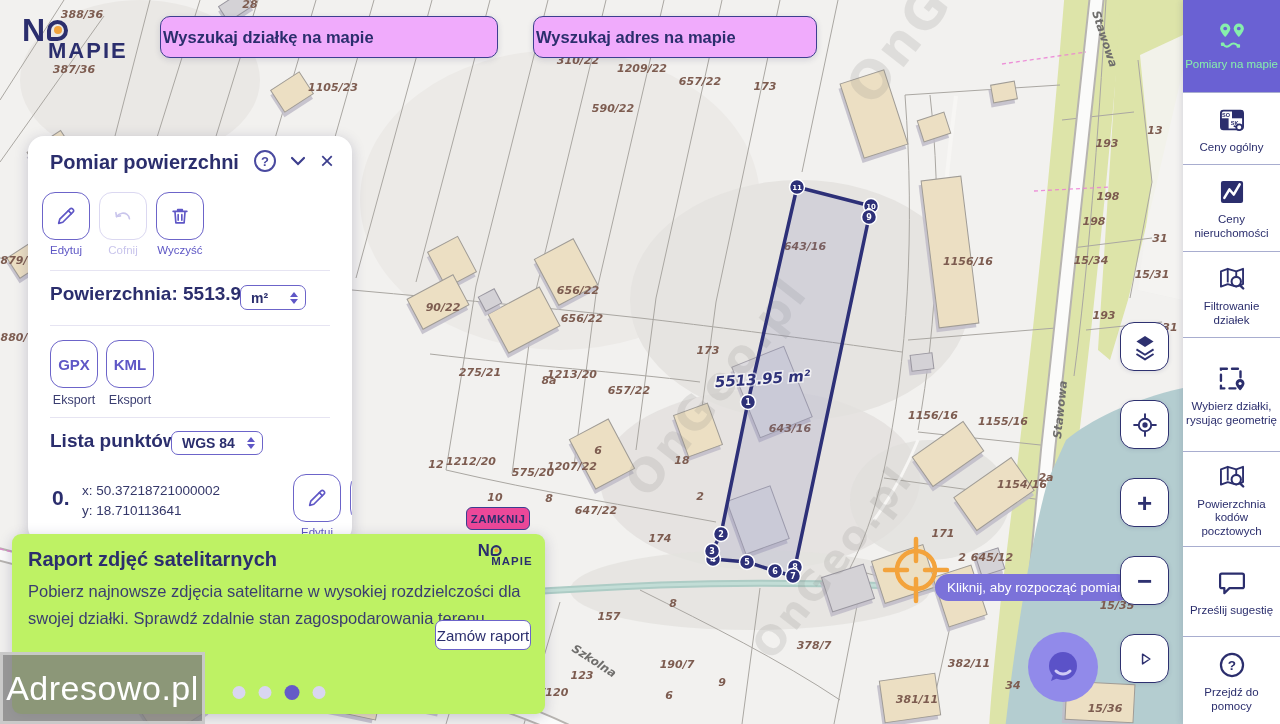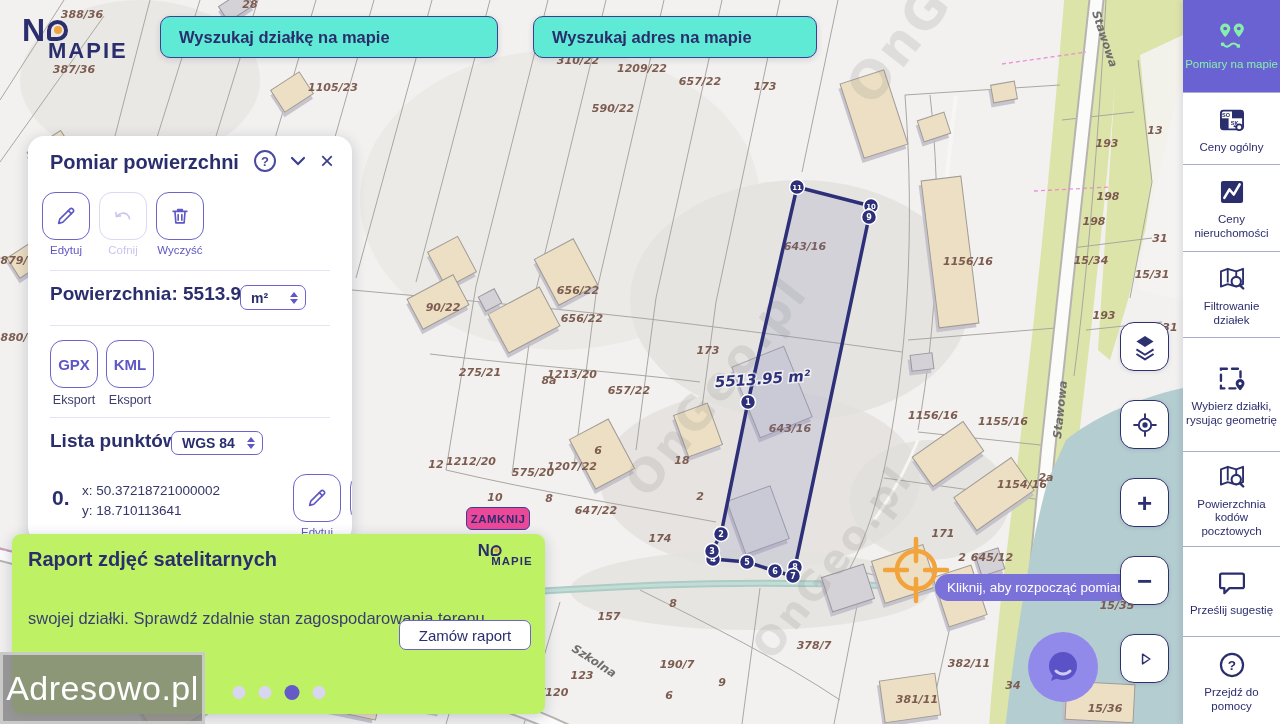--- a/index.html
+++ b/index.html
@@ -14,23 +14,23 @@
   
   .logo{position:absolute;left:22px;top:14px;z-index:4;line-height:1}
   .logo .row1{display:flex;align-items:center}
   .logo .n{font-size:32px;font-weight:800;color:var(--navy);letter-spacing:1px}
   .logo .o{display:inline-block;width:21px;height:21px;border:4px solid var(--navy);border-radius:50% 50% 50% 4px;position:relative;margin-left:1px;transform:rotate(0deg)}
   .logo .o .dot{position:absolute;left:50%;top:50%;width:8px;height:8px;margin:-4px 0 0 -4px;border-radius:50%;background:#f0a23c}
   .logo .row2{font-size:22px;font-weight:700;color:var(--navy);letter-spacing:2px;margin:-6px 0 0 26px}
   .logo.small{transform:scale(.52);transform-origin:top right;position:absolute;right:12px;top:8px;left:auto}
 
   
-  .search-btn{position:absolute;top:16px;height:42px;background:#5eead4;border:1.6px solid #3d3f8f;border-radius:10px;
+  .search-btn{position:absolute;top:16px;height:42px;background:#f0abfc;border:1.6px solid #3d3f8f;border-radius:10px;
     font-family:"Liberation Sans",sans-serif;font-size:16.5px;font-weight:700;color:var(--navy);
-    text-align:left;padding:0 18px;z-index:4;box-shadow:0 2px 6px rgba(40,40,90,.15);cursor:pointer}
+    text-align:left;padding:0 2px;z-index:4;box-shadow:0 2px 6px rgba(40,40,90,.15);cursor:pointer}
 
   
   .panel{position:absolute;left:28px;top:136px;width:324px;height:407px;background:#fff;border-radius:16px;
     box-shadow:0 3px 14px rgba(40,40,90,.22);z-index:5;overflow:hidden}
   .panel .hdr{position:absolute;left:22px;top:15px;font-size:20px;font-weight:800;color:var(--navy)}
   .panel .hicons{position:absolute;right:18px;top:14px;display:flex;align-items:center;gap:14px;color:#4a4aa0}
   .help-circ{width:22px;height:22px;border:2px solid #4a4aa0;border-radius:50%;font-size:13px;font-weight:700;
     display:flex;align-items:center;justify-content:center;color:#4a4aa0;cursor:pointer}
   .hbtn{cursor:pointer;display:flex;align-items:center}
   .xglyph{font-size:24px;font-weight:400;color:#3c3e8d;line-height:20px}
@@ -80,21 +80,21 @@
   .sb-item:nth-child(7){height:90px}.sb-item:nth-child(8){height:87px;border-bottom:none}
   .sb-item.active{background:var(--activebg);color:#86efac;--hole:var(--activebg)}
   .sb-label{font-size:11.5px;font-weight:500;line-height:1.18}
   .sb-icon{display:flex}
 
   
   .raport{position:absolute;left:12px;top:534px;width:533px;height:180px;background:#bef264;border-radius:9px;z-index:6;
     box-shadow:0 3px 14px rgba(40,40,90,.22)}
   .raport .title{position:absolute;left:16px;top:14px;font-size:20px;font-weight:800;color:var(--navy)}
   .raport .body{position:absolute;left:16px;top:44px;width:505px;font-size:16.5px;color:#3a3d70;line-height:1.65}
-  .order-btn{position:absolute;right:14px;top:86px;width:132px;height:30px;background:#fff;border:1.6px solid #6c64c9;
+  .order-btn{position:absolute;right:14px;top:86px;width:96px;height:30px;background:#fff;border:1.6px solid #6c64c9;
     border-radius:7px;font-size:15px;color:var(--navy);cursor:pointer}
   .dots{position:absolute;left:50%;transform:translateX(-50%);bottom:14px;display:flex;gap:13px;align-items:center}
   .dot{width:13px;height:13px;border-radius:50%;background:#d9d6f1;cursor:pointer}
   .dot.active{background:#655bc8;width:15px;height:15px}
 
   
   .adresowo{position:absolute;left:0;top:652px;width:205px;height:72px;background:rgba(125,125,125,.78);
     border:3px solid rgba(210,210,210,.85);z-index:7;display:flex;align-items:center;justify-content:center;
     color:#fff;font-size:34px;letter-spacing:.5px}
 
@@ -693,21 +693,21 @@
     <div class="logo small">
       <div class="row1">
         <span class="n">N</span>
         <span class="o">
             <span class="dot"></span>
           </span>
       </div>
       <div class="row2">MAPIE</div>
     </div>
     <div class="body">
-      <br>
+      <span>Pobierz najnowsze zdjęcia satelitarne w wysokiej rozdzielczości dla</span><br>
       <span>swojej działki. Sprawdź zdalnie stan zagospodarowania terenu.</span>
     </div>
     <button class="order-btn">Zamów raport</button>
     <div class="dots" id="dots">
         <span class="dot"></span>
         <span class="dot"></span>
         <span class="dot active"></span>
         <span class="dot"></span>
       </div>
   </section>

